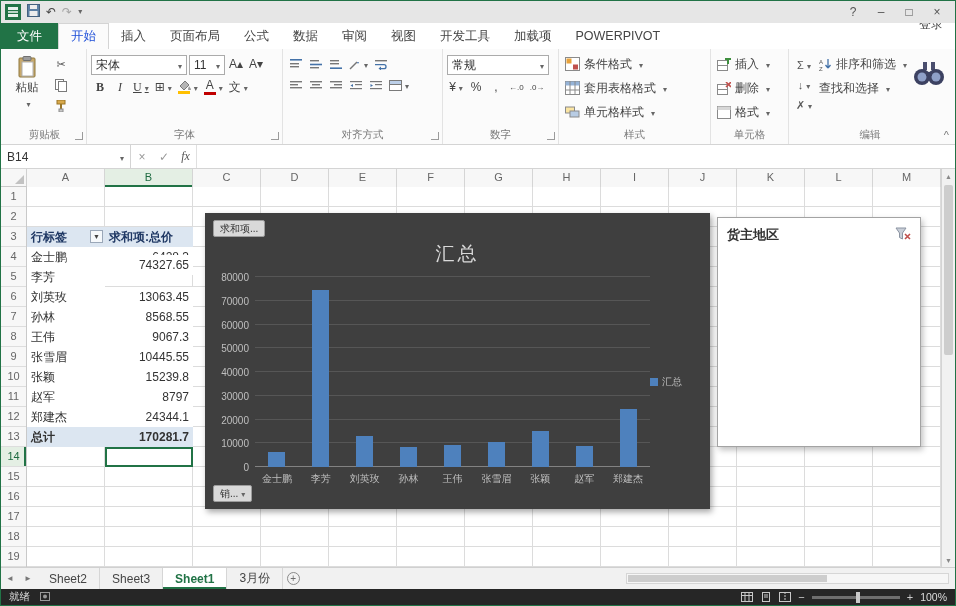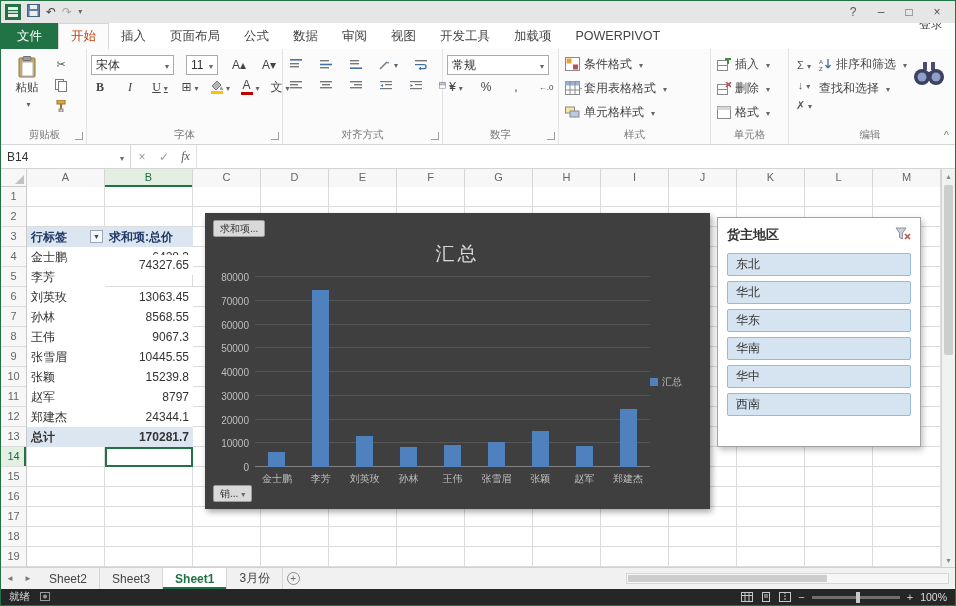--- a/index.html
+++ b/index.html
@@ -17,29 +17,29 @@
   .win-title { position:absolute; left:50%; transform:translateX(-50%); font-size:12px; color:#555; white-space:nowrap; }
   .win-controls { margin-left:auto; display:flex; align-items:center; }
   .wbtn { width:28px; text-align:center; font-size:12px; color:#555; line-height:22px; }
   .wbtn.close { color:#555; }
 
   
   .tabrow { height:26px; display:flex; align-items:flex-end; background:#FFFFFF; }
   .filetab { background:#217346; color:#fff; padding:0 16px; height:26px; line-height:26px; font-size:12.5px; }
   .rtabs { display:flex; height:26px; }
   .rtab { padding:0 12px; line-height:26px; font-size:12.5px; color:#444; white-space:nowrap; }
-  .rtab.active { background:#FBFBFB; color:#c2410c; border:1px solid #D4D4D4; border-bottom:none; line-height:24px; }
+  .rtab.active { background:#FBFBFB; color:#1d4ed8; border:1px solid #D4D4D4; border-bottom:none; line-height:24px; }
   .signin { margin-left:auto; padding:12px 12px; font-size:12px; color:#444; line-height:26px; }
 
   
   .ribbon { height:96px; display:flex; background:#FBFBFB; border-bottom:1px solid #D4D4D4; padding-left:2px; position:relative; }
   .rgroup { position:relative; border-right:1px solid #E3E3E3; padding:3px 4px 18px; }
   .glabel { position:absolute; bottom:2px; left:0; right:0; text-align:center; font-size:10.5px; color:#7A7A7A; }
   .dlg { position:absolute; right:3px; bottom:4px; width:8px; height:8px; border-right:1px solid #9B9B9B; border-bottom:1px solid #9B9B9B; }
-  .frow { display:flex; align-items:center; gap:12px; margin-top:3px; }
+  .frow { display:flex; gap:2px; margin-top:3px; }
   .tbtn { min-width:18px; height:18px; display:inline-flex; align-items:center; justify-content:center; font-size:12px; color:#444; padding:0 2px; white-space:nowrap; }
   .tbtn .sub { font-size:8px; }
   .tbtn.bold span { font-weight:bold; font-family:"Liberation Serif",serif; }
   .tbtn.italic span { font-style:italic; font-family:"Liberation Serif",serif; }
   .tbtn.uline span { text-decoration:underline; font-family:"Liberation Serif",serif; }
   .stack { display:inline-flex; flex-direction:column; align-items:center; line-height:11px; }
   .cbar { display:block; width:12px; height:3px; margin-top:1px; }
   .cbar.red { background:#C00000; }
   .cbar.yellow { background:#FFC000; }
   .select { height:20px; border:1px solid #ABABAB; background:#fff; display:flex; align-items:center; justify-content:space-between; padding:0 4px; font-size:12px; color:#333; }
@@ -662,28 +662,20 @@
           <div class="slicer">
             <div class="slicer-head">
               <span class="slicer-title">货主地区</span>
               <span>
                 <svg width="16" height="14" viewBox="0 0 16 14">
                     <path d="M1 1 H11 L7.5 6 V12 L4.5 10.5 V6 Z" fill="#C9CFD8" stroke="#8B94A2"></path>
                     <path d="M10 7 L15 12 M15 7 L10 12" stroke="#C0504D" stroke-width="1.6"></path>
                   </svg>
               </span>
             </div>
-            <div>
-                <div class="slitem">东北</div>
-                <div class="slitem">华北</div>
-                <div class="slitem">华东</div>
-                <div class="slitem">华南</div>
-                <div class="slitem">华中</div>
-                <div class="slitem">西南</div>
-              </div>
           </div>
 
         <div class="vline" style="left: 77px;"></div>
             <div class="vline" style="left: 165px;"></div>
             <div class="vline" style="left: 233px;"></div>
             <div class="vline" style="left: 301px;"></div>
             <div class="vline" style="left: 369px;"></div>
             <div class="vline" style="left: 437px;"></div>
             <div class="vline" style="left: 505px;"></div>
             <div class="vline" style="left: 573px;"></div>

